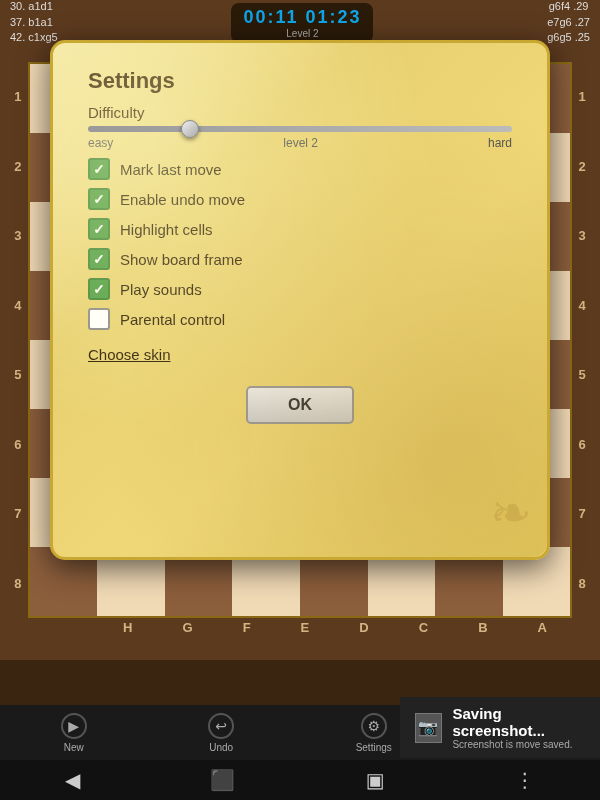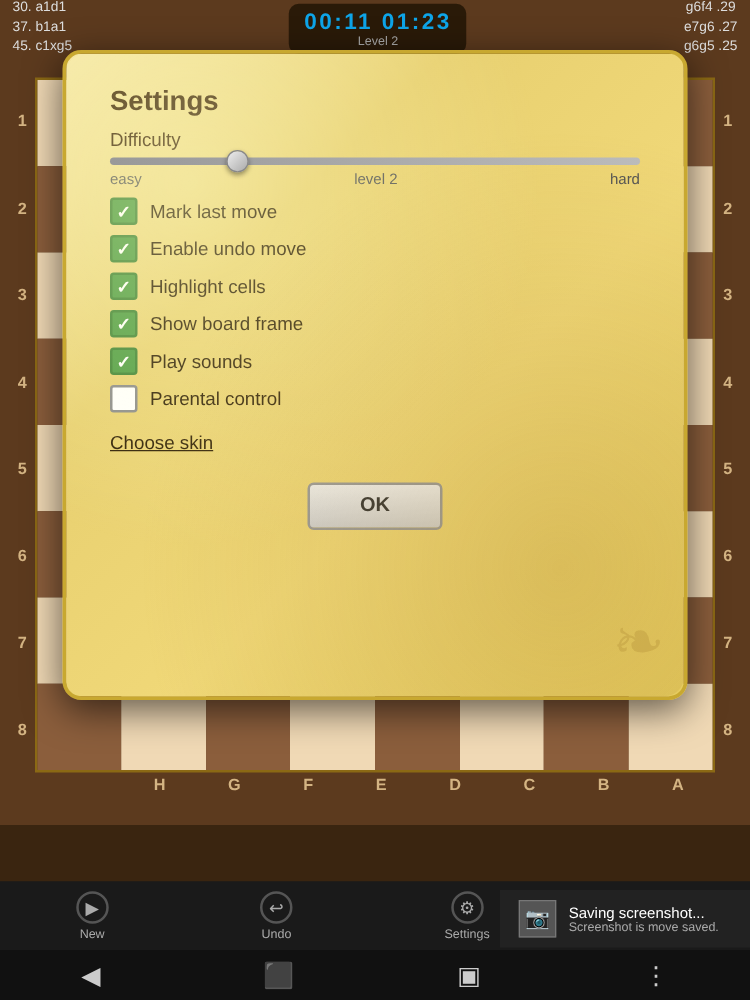--- a/index.html
+++ b/index.html
@@ -347,22 +347,22 @@
       height: 30px;
       background: #555;
       border: 1px solid #777;
       display: flex;
       align-items: center;
       justify-content: center;
       font-size: 16px;
     }
 
     .screenshot-text-main {
-      font-size: 12px;
-      font-weight: normal;
+      font-size: 15px;
+      font-weight: bold;
     }
 
     .screenshot-text-sub {
       font-size: 10px;
       color: #aaa;
     }
 
     
     .parchment-floral {
       position: absolute;
@@ -373,21 +373,21 @@
       pointer-events: none;
     }
   </style>
 </head>
 <body>
 
 <div class="top-bar">
   <div class="move-history-left">
     <div>30. a1d1</div>
     <div>37. b1a1</div>
-    <div>45. c1xg5</div>
+    <div>42. c1xg5</div>
   </div>
   <div class="timer-area">
     <div class="timer-display">
       <span>00:11</span>&nbsp;<span>01:23</span>
     </div>
     <div class="level-label">Level 2</div>
   </div>
   <div class="move-history-right">
     <div>g6f4 .29</div>
     <div>e7g6 .27</div>

